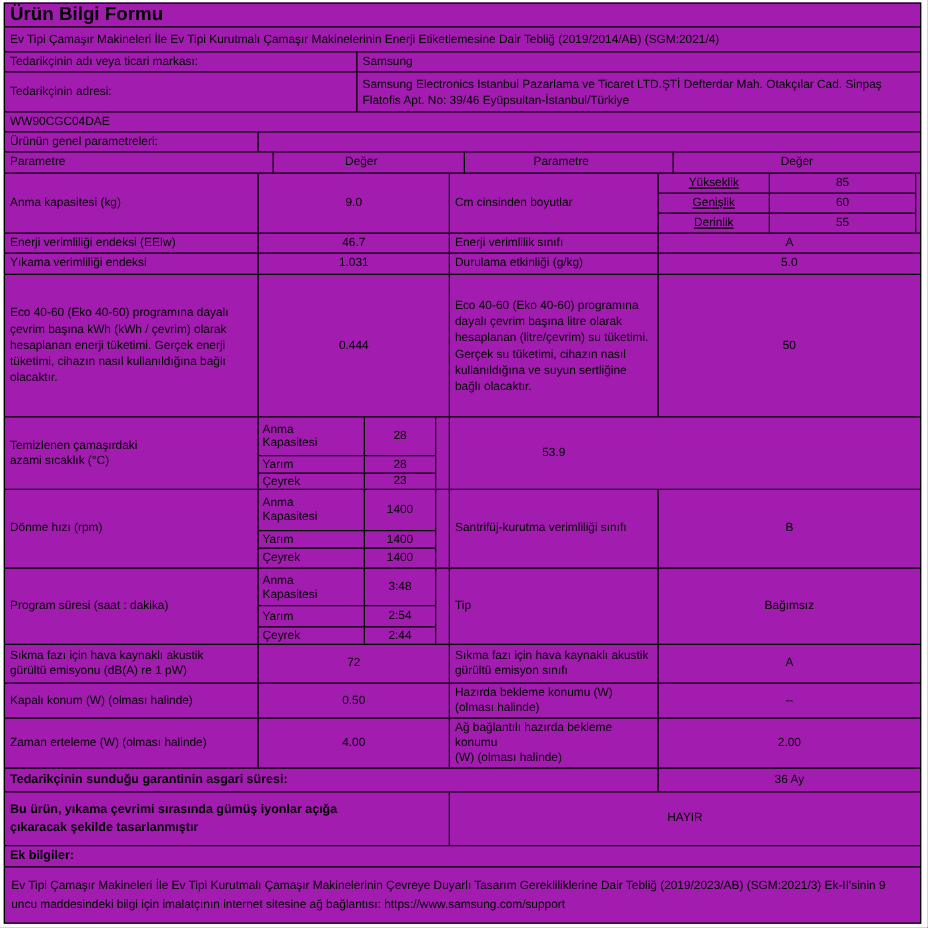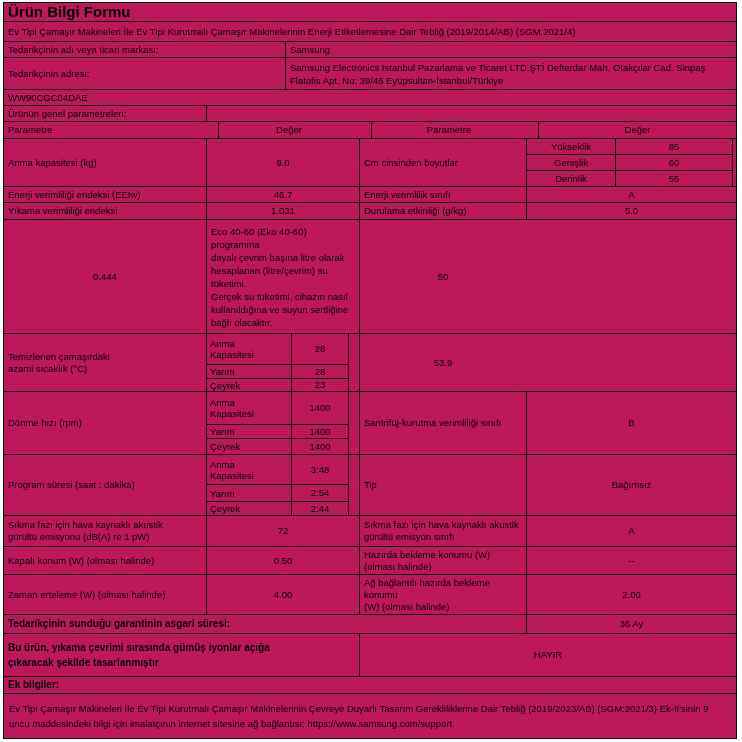--- a/index.html
+++ b/index.html
@@ -1,17 +1,17 @@
 <!DOCTYPE html>
 <html><head>
 <meta charset="utf-8">
 <style>
   html,body{margin:0;padding:0;width:742px;height:742px;background:#fff;}
   body{font-family:"Liberation Sans","DejaVu Sans",sans-serif;font-size:9.5px;color:#000;}
-  .form{margin:2px 0 0 3px;width:734px;height:737px;border:1px solid #000;box-sizing:border-box;background:#be185d;}
+  .form{margin:2px 0 0 3px;width:734px;height:737px;border:1px solid #000;box-sizing:border-box;background:#a21caf;}
   .r{display:grid;border-top:1px solid #000;box-sizing:border-box;}
   .r:first-child{border-top:none;}
   .g1{grid-template-columns:1fr;}
   .g2a{grid-template-columns:281px 1fr;}
   .g2b{grid-template-columns:202px 1fr;}
   .g2c{grid-template-columns:522px 1fr;}
   .g2d{grid-template-columns:355px 1fr;}
   .g4{grid-template-columns:202px 153px 167px 1fr;}
   .c{border-left:1px solid #000;box-sizing:border-box;display:flex;align-items:center;padding:1px 4px;overflow:hidden;white-space:pre-line;line-height:12px;}
   .c:first-child{border-left:none;}
@@ -22,21 +22,21 @@
   .lh13{line-height:13px;}
   .lh15{line-height:15px;}
   .sub{padding:0;align-items:stretch;}
   .st{display:flex;flex-direction:column;width:142px;border-right:1px solid #000;box-sizing:border-box;}
   .st.dims{width:206px;}
   .sr{display:grid;grid-template-columns:84px 1fr;border-bottom:1px solid #000;box-sizing:border-box;flex:none;}
   .sr:last-child{border-bottom:none;flex:1;}
   .dims .sr{grid-template-columns:88px 1fr;}
   .sk{display:flex;align-items:center;padding:0 3px;line-height:11px;box-sizing:border-box;white-space:pre-line;}
   .sv{display:flex;align-items:center;justify-content:center;border-left:1px solid #000;text-align:center;box-sizing:border-box;}
-  .dims .sk{justify-content:center;text-align:center;}
+  .dims .sk{justify-content:center;text-align:center;text-decoration:underline;}
   .h16{height:16px}.h17{height:17px}.h18{height:18px}.h19{height:19px}.h20{height:20px}
   .h28{height:28px}.h31{height:31px}.h32{height:32px}.h40{height:40px}.h43{height:43px}
   .h45{height:45px}.h48{height:48px}.h58{height:58px}.h61{height:61px}.h63{height:63px}.h114{height:114px}
 </style>
 </head>
 <body>
 
 <div class="form">
 
   <div class="r g1 h18">
@@ -103,20 +103,25 @@
   </div>
 
   <div class="r g4 h17">
     <div class="c">Yıkama verimliliği endeksi</div>
     <div class="c v">1.031</div>
     <div class="c">Durulama etkinliği (g/kg)</div>
     <div class="c v">5.0</div>
   </div>
 
   <div class="r g4 h114">
+    <div class="c lh13">Eco 40-60 (Eko 40-60) programına dayalı
+çevrim başına kWh (kWh / çevrim) olarak
+hesaplanan enerji tüketimi. Gerçek enerji
+tüketimi, cihazın nasıl kullanıldığına bağlı
+olacaktır.</div>
     <div class="c v">0.444</div>
     <div class="c lh13">Eco 40-60 (Eko 40-60) programına
 dayalı çevrim başına litre olarak
 hesaplanan (litre/çevrim) su tüketimi.
 Gerçek su tüketimi, cihazın nasıl
 kullanıldığına ve suyun sertliğine
 bağlı olacaktır.</div>
     <div class="c v">50</div>
   </div>
 

